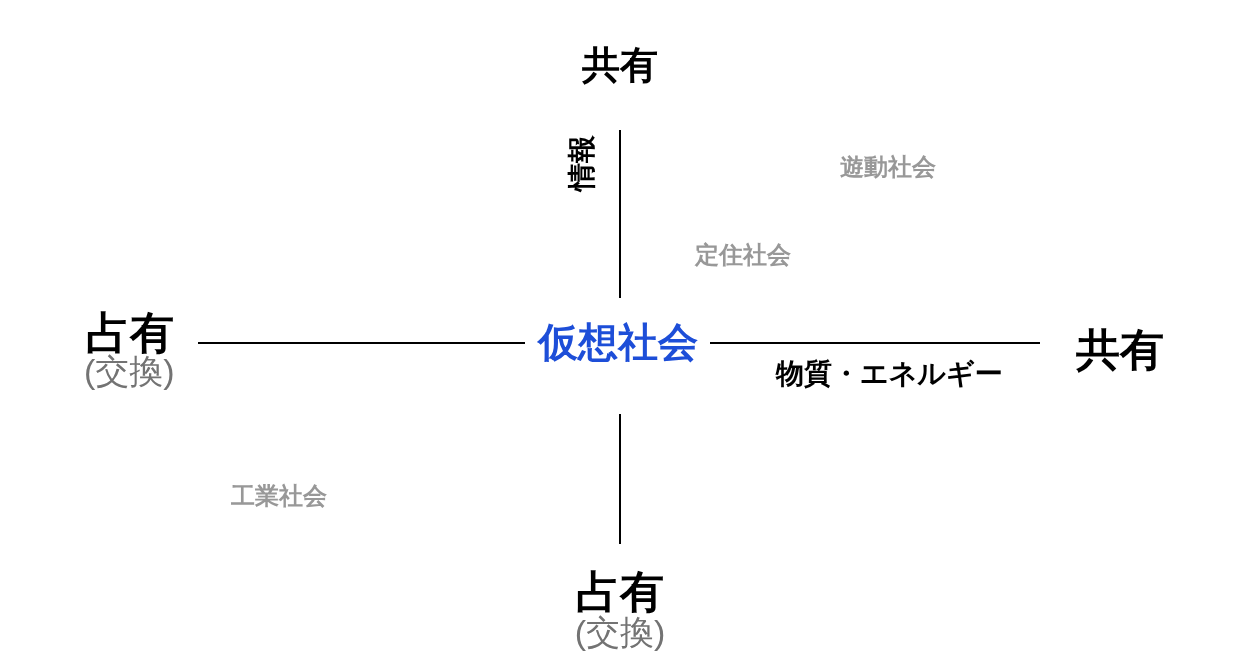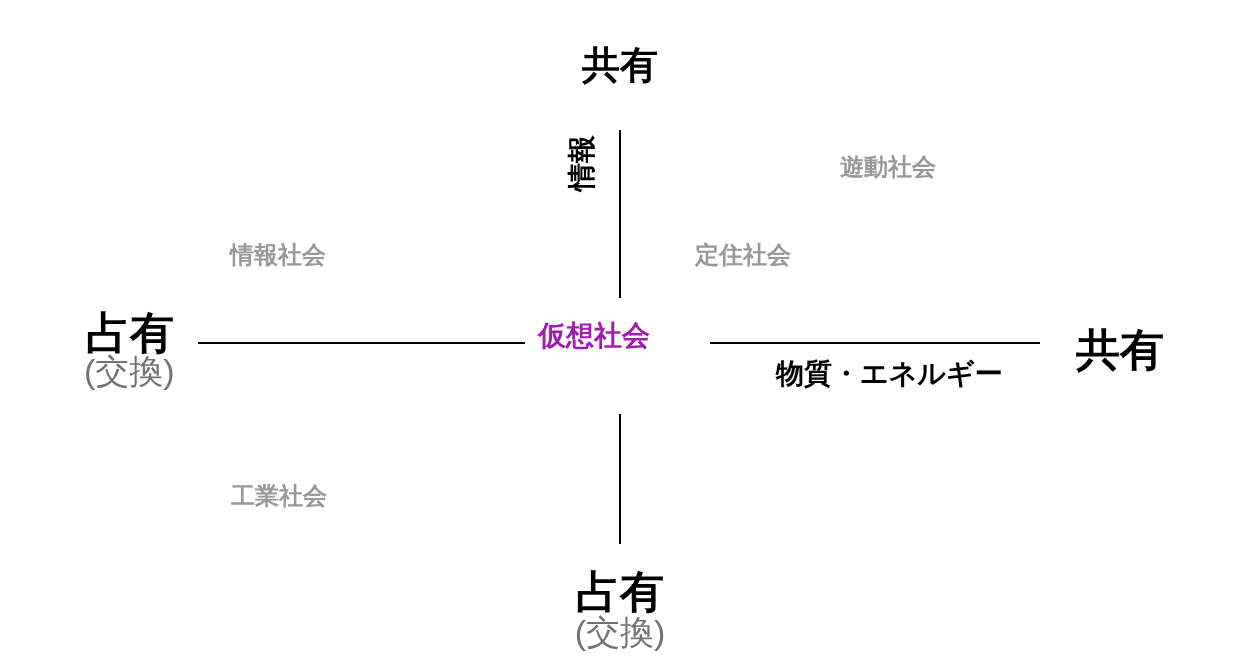--- a/index.html
+++ b/index.html
@@ -46,23 +46,23 @@
   }
 
   
   .society {
     color: #989898;
     font-weight: 700;
     font-size: 24px;
     line-height: 1;
   }
   .society-virtual {
-    color: #a21caf;
+    color: #1d4ed8;
     font-weight: 700;
-    font-size: 28px;
+    font-size: 40px;
     line-height: 1;
   }
   .center-x { transform: translateX(-50%); }
 </style>
 </head>
 <body>
 
 <div class="canvas">
 
   <div class="hline" style="left:198px; top:342px; width:327px;"></div>
@@ -78,17 +78,16 @@
   <div class="abs axis-label" style="left:1076px; top:328px;">共有</div>
 
   <div class="abs axis-label center-x" style="left:620px; top:570px;">占有</div>
   <div class="abs axis-sublabel center-x" style="left:620px; top:615px;">(交換)</div>
 
   <div class="abs axis-name axis-name-vertical" style="left:582px; top:163px;">情報</div>
   <div class="abs axis-name" style="left:776px; top:360px;">物質・エネルギー</div>
 
   <div class="abs society" style="left:840px; top:155px;">遊動社会</div>
   <div class="abs society" style="left:695px; top:243px;">定住社会</div>
-  <div class="abs society" style="left:230px; top:243px;">情報社会</div>
   <div class="abs society-virtual" style="left:538px; top:322px;">仮想社会</div>
   <div class="abs society" style="left:231px; top:484px;text-align:center;">工業社会</div>
 
 </div>
 
 </body></html>

